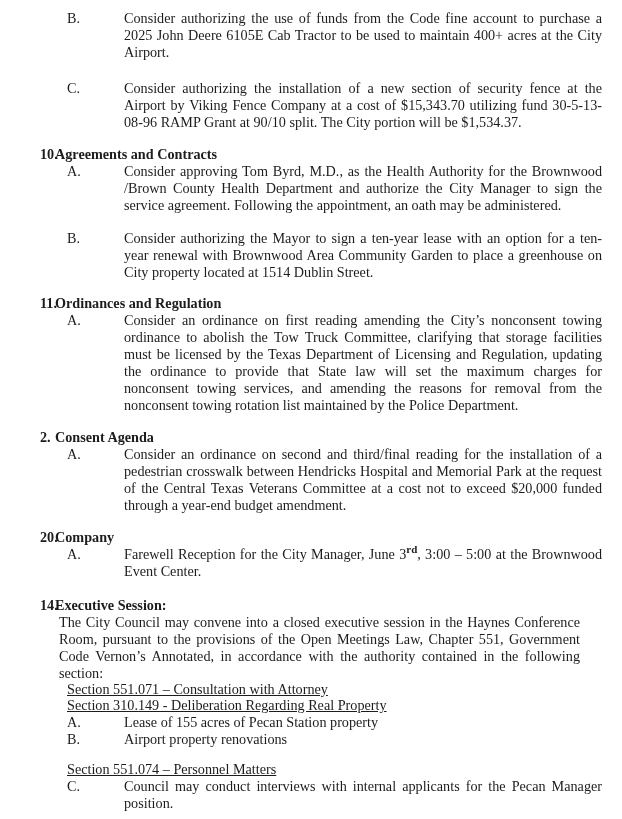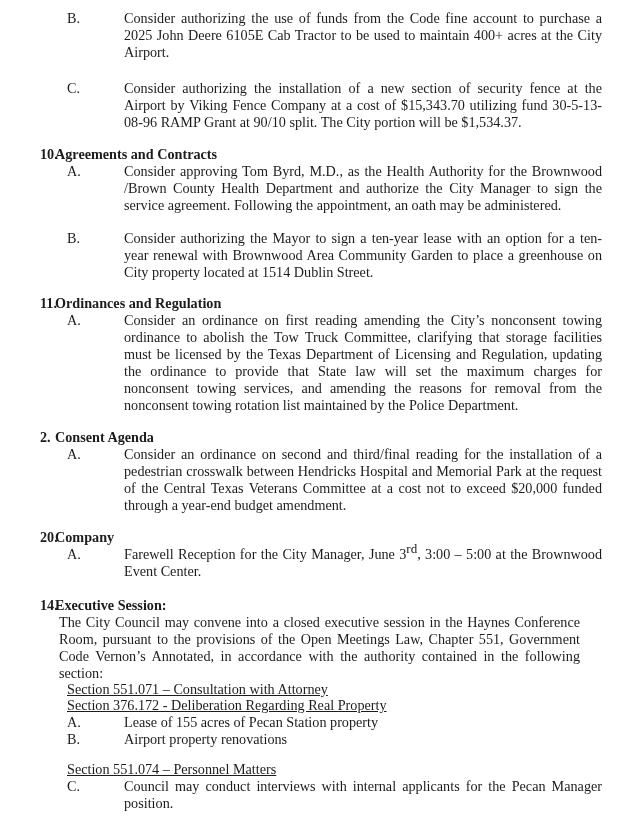--- a/index.html
+++ b/index.html
@@ -13,21 +13,21 @@
     position: relative;
   }
   .page { position: absolute; left: 0; top: 0; width: 622px; height: 819px; }
   .block { position: absolute; left: 0; width: 622px; }
   .num { position: absolute; left: 40px; font-weight: bold; }
   .heading { position: absolute; left: 55px; font-weight: bold; }
   .item-letter { position: absolute; left: 67px; }
   .item-text { position: absolute; left: 124px; width: 478px; text-align: justify; }
   .para { position: absolute; left: 59px; width: 521px; text-align: justify; }
   .sec-heading { position: absolute; left: 67px; font-weight: normal; text-decoration: underline; white-space: nowrap; }
-  sup { font-size: 13px; line-height: 0; vertical-align: super; }
+  sup { font-size: 11px; line-height: 0; vertical-align: super; font-weight: bold; }
 </style>
 </head>
 <body>
 
 <div class="page">
 
   <div class="block" style="top:10px;">
     <span class="item-letter">B.</span>
     <div class="item-text">Consider authorizing the use of funds from the Code fine account to purchase a 2025 John Deere 6105E Cab Tractor to be used to maintain 400+ acres at the City Airport.</div>
   </div>
@@ -82,21 +82,21 @@
     <span class="heading">Executive Session:</span>
   </div>
   <div class="block" style="top:614px;">
     <div class="para">The City Council may convene into a closed executive session in the Haynes Conference Room, pursuant to the provisions of the Open Meetings Law, Chapter 551, Government Code Vernon’s Annotated, in accordance with the authority contained in the following section:</div>
   </div>
 
   <div class="block" style="top:681px;">
     <span class="sec-heading">Section 551.071 – Consultation with Attorney</span>
   </div>
   <div class="block" style="top:697px;">
-    <span class="sec-heading">Section 376.172 - Deliberation Regarding Real Property</span>
+    <span class="sec-heading">Section 310.149 - Deliberation Regarding Real Property</span>
   </div>
   <div class="block" style="top:714px;">
     <span class="item-letter">A.</span>
     <div class="item-text">Lease of 155 acres of Pecan Station property</div>
   </div>
   <div class="block" style="top:731px;">
     <span class="item-letter">B.</span>
     <div class="item-text">Airport property renovations</div>
   </div>
 

